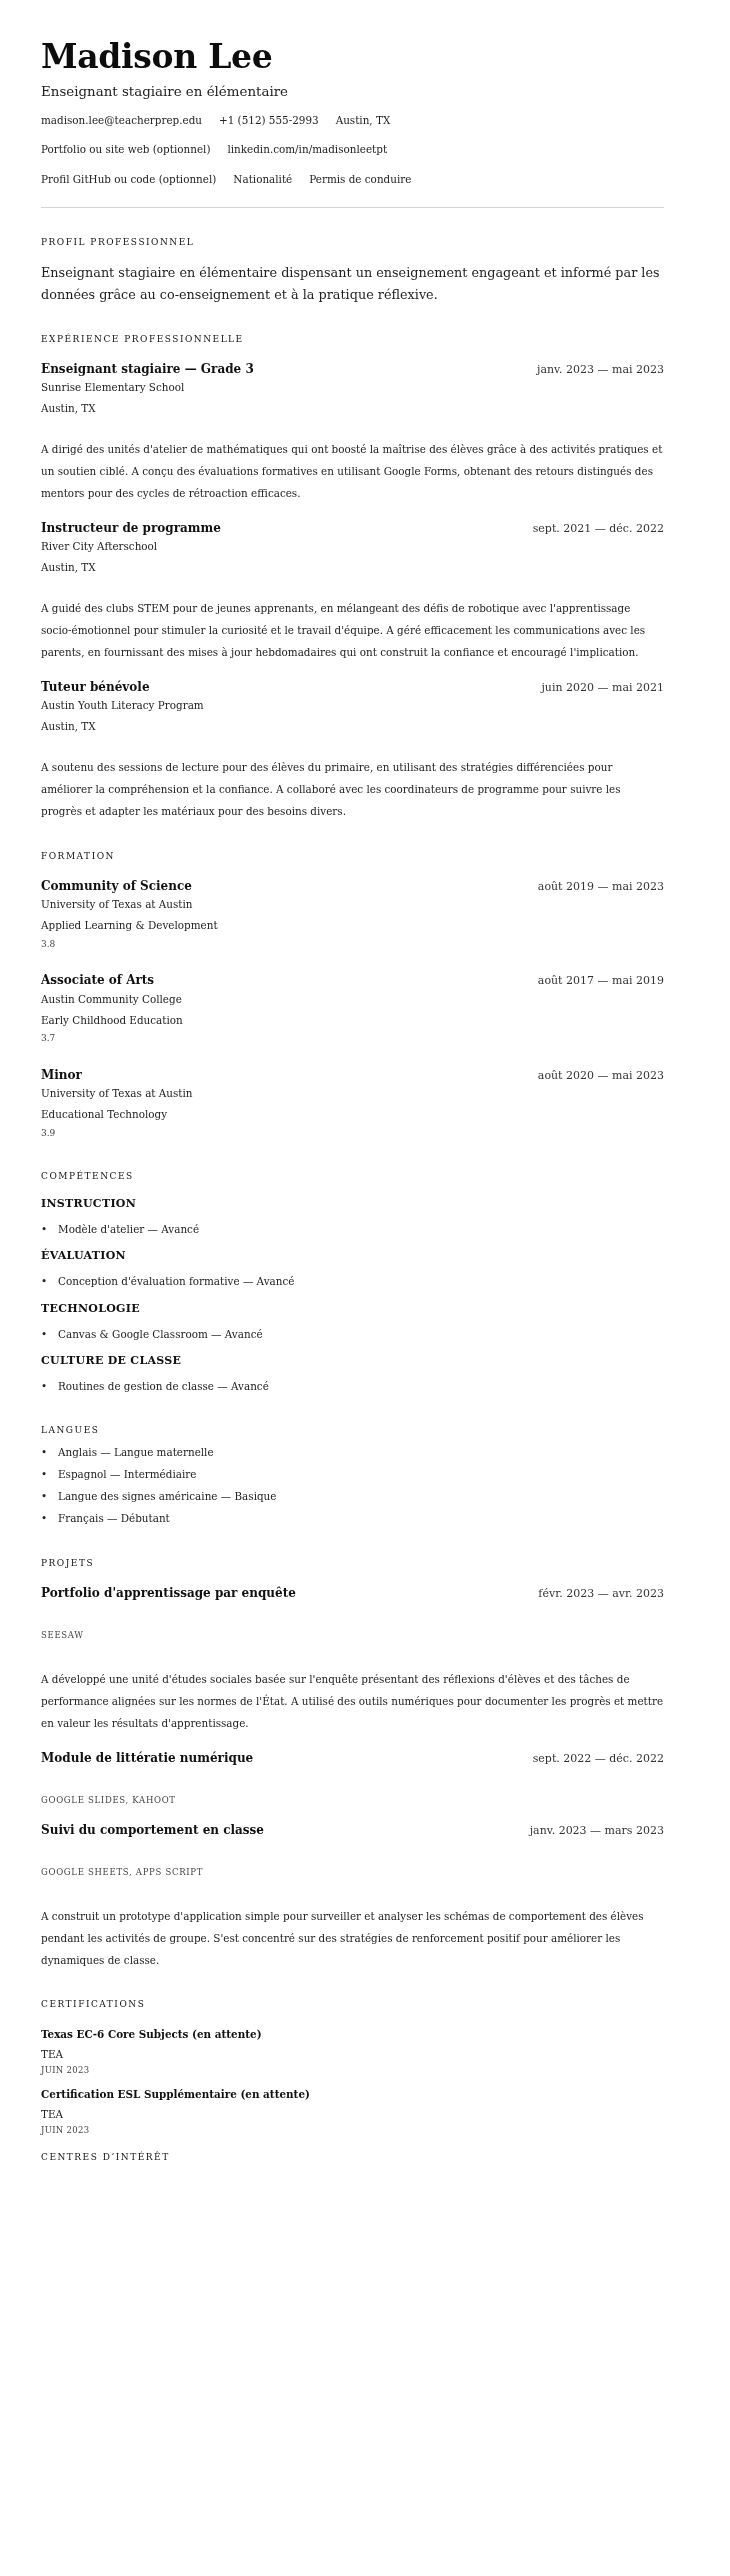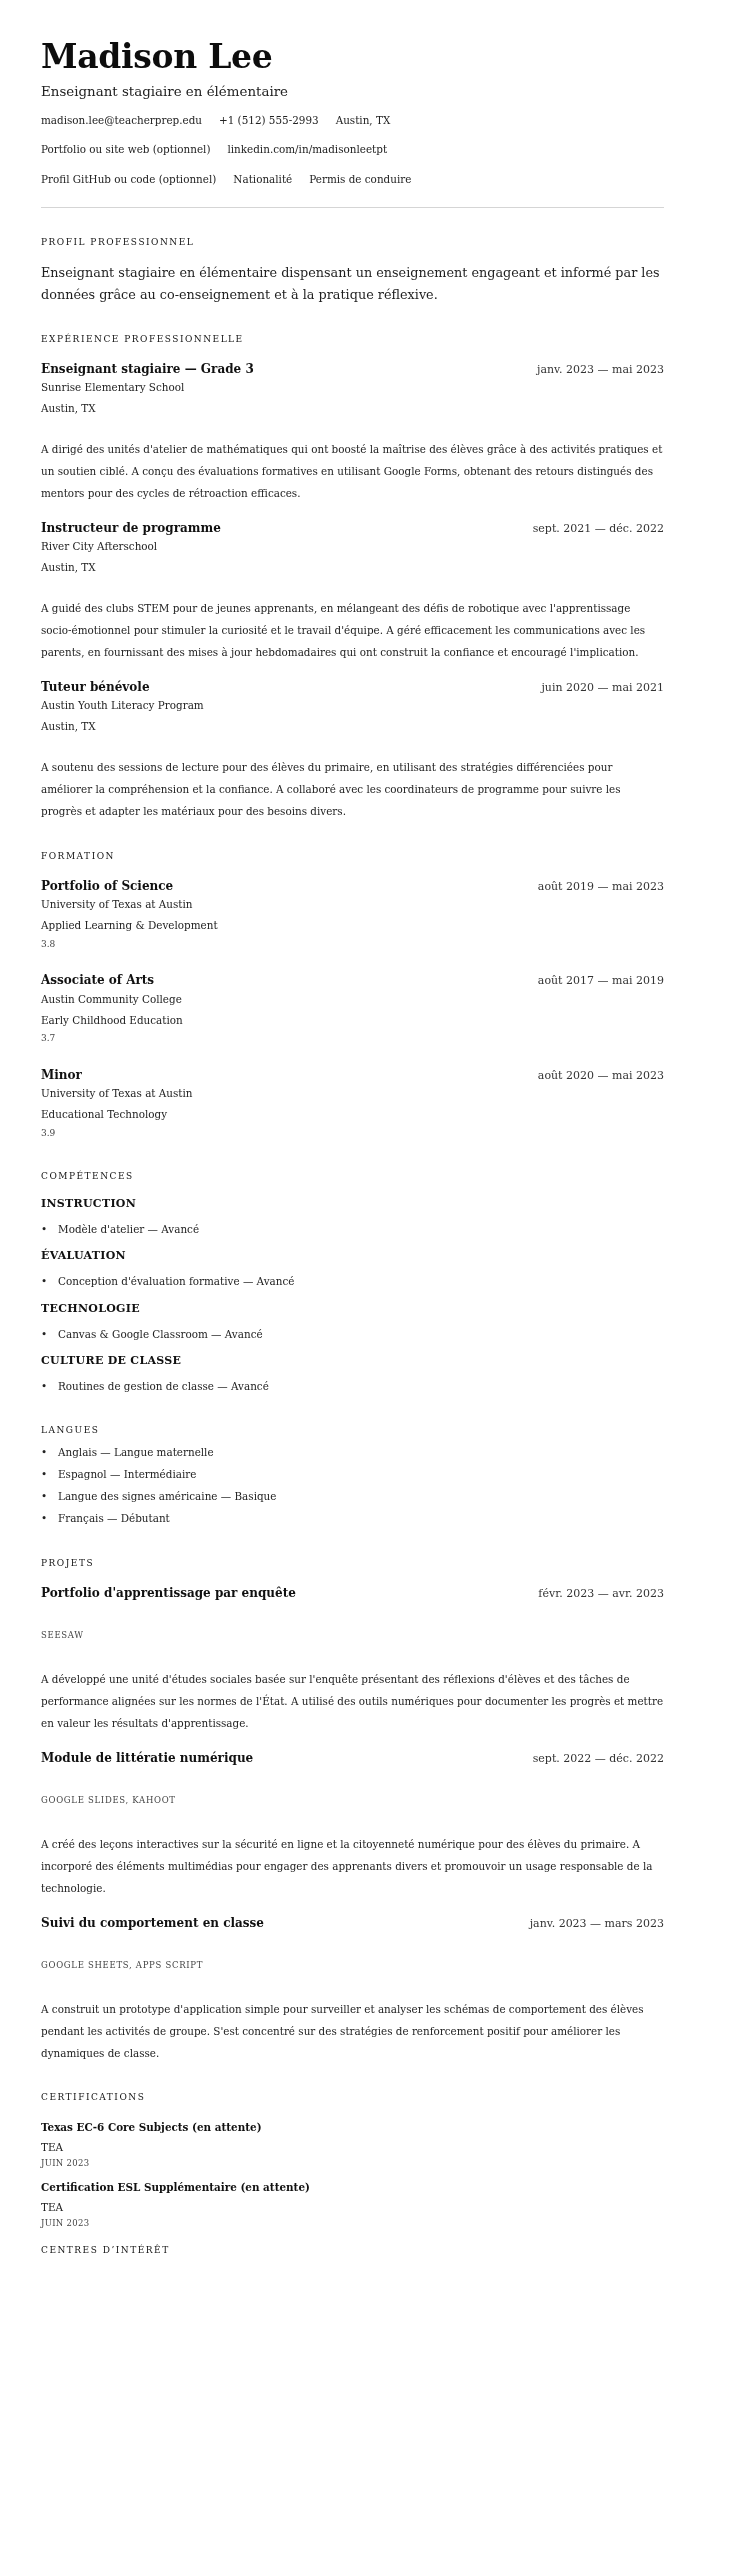--- a/index.html
+++ b/index.html
@@ -225,21 +225,21 @@
       <div class="entry-loc">Austin, TX</div>
       <p class="entry-desc">A soutenu des sessions de lecture pour des élèves du primaire, en utilisant des stratégies différenciées pour améliorer la compréhension et la confiance. A collaboré avec les coordinateurs de programme pour suivre les progrès et adapter les matériaux pour des besoins divers.</p>
     </div>
   </section>
 
   <section class="section edu" style="margin-top:28px;">
     <h2 class="section-title">FORMATION</h2>
 
     <div class="entry">
       <div class="entry-head">
-        <div class="entry-title">Portfolio of Science</div>
+        <div class="entry-title">Community of Science</div>
         <div class="entry-date">août 2019 — mai 2023</div>
       </div>
       <div class="entry-org">University of Texas at Austin</div>
       <div class="entry-sub">Applied Learning &amp; Development</div>
       <div class="gpa">3.8</div>
     </div>
 
     <div class="entry" style="margin-top:21px;">
       <div class="entry-head">
         <div class="entry-title">Associate of Arts</div>
@@ -311,21 +311,20 @@
       <div class="tech">SEESAW</div>
       <p class="entry-desc">A développé une unité d'études sociales basée sur l'enquête présentant des réflexions d'élèves et des tâches de performance alignées sur les normes de l'État. A utilisé des outils numériques pour documenter les progrès et mettre en valeur les résultats d'apprentissage.</p>
     </div>
 
     <div class="entry project">
       <div class="entry-head">
         <div class="entry-title">Module de littératie numérique</div>
         <div class="entry-date">sept. 2022 — déc. 2022</div>
       </div>
       <div class="tech">GOOGLE SLIDES, KAHOOT</div>
-      <p class="entry-desc">A créé des leçons interactives sur la sécurité en ligne et la citoyenneté numérique pour des élèves du primaire. A incorporé des éléments multimédias pour engager des apprenants divers et promouvoir un usage responsable de la technologie.</p>
     </div>
 
     <div class="entry project">
       <div class="entry-head">
         <div class="entry-title">Suivi du comportement en classe</div>
         <div class="entry-date">janv. 2023 — mars 2023</div>
       </div>
       <div class="tech">GOOGLE SHEETS, APPS SCRIPT</div>
       <p class="entry-desc">A construit un prototype d'application simple pour surveiller et analyser les schémas de comportement des élèves pendant les activités de groupe. S'est concentré sur des stratégies de renforcement positif pour améliorer les dynamiques de classe.</p>
     </div>

